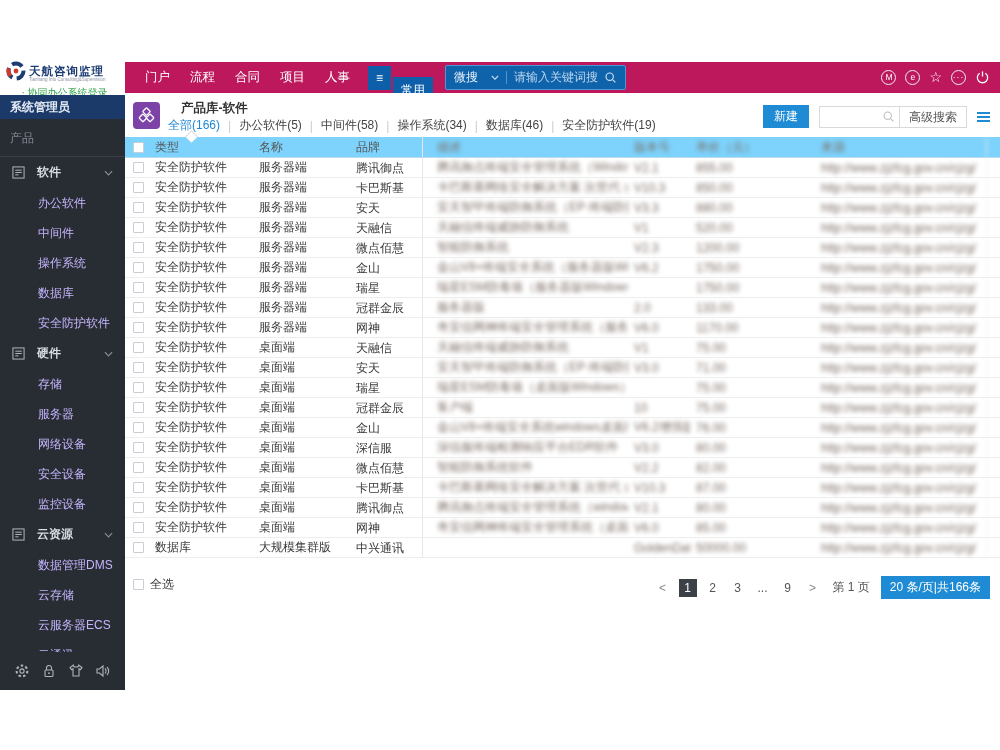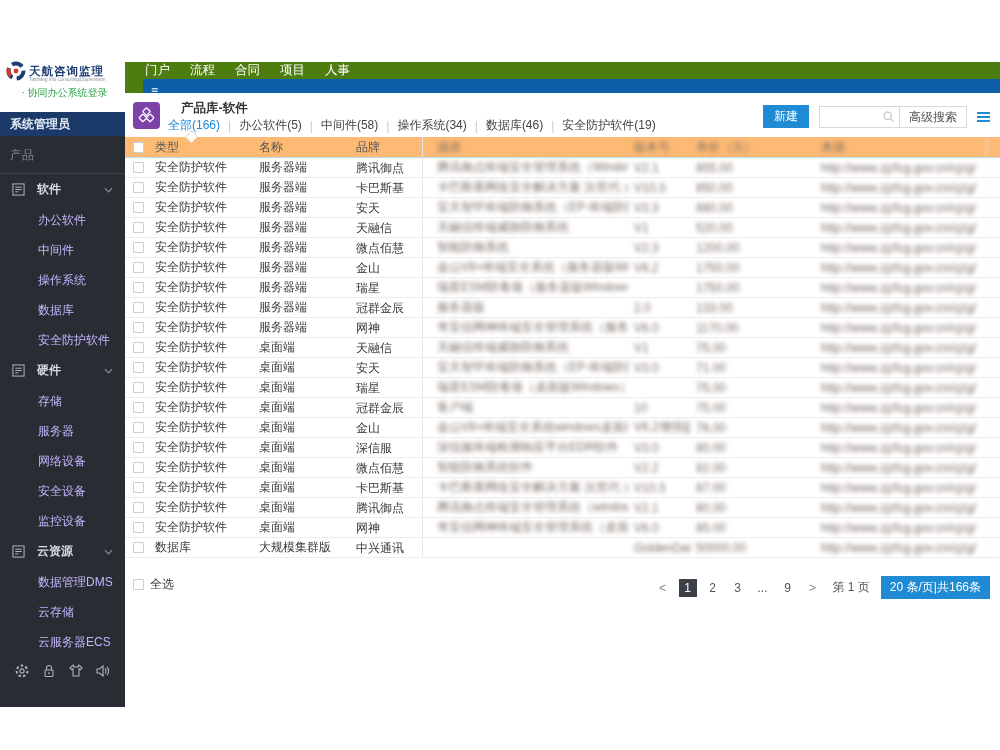--- a/index.html
+++ b/index.html
@@ -9,37 +9,37 @@
 
   
   #brand { left:0; top:60px; width:125px; height:35px; background:#fff; padding:1px 2px 0 6px; }
   .brand-row { display:flex; align-items:center; }
   .brand-text { margin-left:3px; }
   .brand-title { font-size:11.5px; font-weight:bold; color:#1c3c74; letter-spacing:1px; line-height:12px; }
   .brand-sub { font-size:4.5px; color:#8a93a3; transform-origin:left; line-height:5px; }
   .brand-login { font-size:10px; color:#2fa348; text-align:center; margin-top:1px; }
 
   
-  #topbar { left:125px; top:62px; width:875px; height:31px; background:#4d7c0f;
-    display:flex; color:#fff; font-size:12.5px;flex-direction:column; }
+  #topbar { left:125px; top:62px; width:875px; height:31px; background:#be185d;
+    display:flex; align-items:center; color:#fff; font-size:12.5px; }
   .nav-item { margin-left:20px; cursor:pointer; }
   .top-box { background:#0d5fa9; padding:5px 8px; margin-left:18px; font-size:12px; display:flex; align-items:center; }
   .top-box + .top-box { margin-left:2px;margin-top:25px; }
   .top-search { background:#0f63ab; border:1px solid #4e97d6; border-radius:2px; display:flex;
     align-items:center; padding:3px 8px; margin-left:12px; font-size:12px; }
   .ts-scope { color:#e8f1fa; display:flex; align-items:center; gap:13px; }
   .ts-divider { width:1px; height:13px; background:#4e97d6; margin:0 7px; }
   .ts-ph { color:#b9d4ec; }
   .top-icons { margin-left:auto; display:flex; align-items:center; gap:9px; margin-right:10px; }
   .circ { width:15px; height:15px; border:1px solid #e8f1fa; border-radius:50%; font-size:8.5px;
     line-height:13px; text-align:center; color:#fff; }
   .star { font-size:14px; line-height:15px; }
 
   
-  #sidebar { left:0; top:95px; width:125px; height:595px; background:#282c33; color:#b9bec7;margin-top:17px; }
+  #sidebar { left:0; top:95px; width:125px; height:595px; background:#282c33; color:#b9bec7; }
   .side-user { height:24px; line-height:24px; padding-left:10px; background:#1b3a6a; color:#e4eaf4;
     font-size:12px; font-weight:bold; }
   .side-section { padding:11px 10px 9px; color:#848a95; font-size:12px; border-bottom:1px solid #3a3f48; }
   .side-group { height:31px; display:flex; align-items:center; padding:0 12px; font-size:12px;
     color:#d8dce3; font-weight:bold; cursor:pointer; }
   .side-group .gicon { color:#aeb4bd; margin-right:12px; display:flex; }
   .side-group .chev { margin-left:auto; color:#8a9097; display:flex; }
   .side-child { height:30px; line-height:30px; padding-left:38px; font-size:12px; color:#c4b5fd; cursor:pointer; }
   #side-footer { left:0; top:652px; width:125px; height:38px; background:#282c33;
     display:flex; align-items:center; justify-content:space-around; padding:0 8px; color:#aeb4bd; }
@@ -60,21 +60,21 @@
   .head-right { position:absolute; right:10px; top:12px; display:flex; align-items:center; }
   .btn-new { background:#1e8bd4; color:#fff; font-size:12px; padding:3px 11px; border:none; cursor:pointer; }
   .search-wrap { display:flex; align-items:center; border:1px solid #d9d9d9; margin-left:10px; height:22px; background:#fff; }
   .search-wrap input { border:none; outline:none; width:58px; height:18px; font-size:12px; padding:0 4px; }
   .search-wrap .mag { color:#bbb; display:flex; margin:0 4px; }
   .adv { border-left:1px solid #d9d9d9; padding:0 9px; line-height:20px; color:#555; font-size:12px; cursor:pointer; }
   .list-icon { margin-left:10px; display:flex; flex-direction:column; gap:2px; cursor:pointer; }
   .list-icon i { display:block; width:13px; height:2px; background:#1e8bd4; }
 
   
-  #thead { display:flex; align-items:center; height:21px; background:#fdba74;
+  #thead { display:flex; align-items:center; height:21px; background:#7dd3fc;
     border-bottom:1px solid #b8ddf2; font-size:12px; color:#555; }
   .trow { display:flex; align-items:center; height:20px; border-bottom:1px solid #ededed;
     font-size:12px; color:#3a3a3a; }
   .cell { overflow:hidden; white-space:nowrap; padding-left:6px; }
   .c-check { width:24px; padding-left:8px; }
   .cbx { width:11px; height:11px; border:1px solid #c9ced4; border-radius:1px; background:#fff; display:block; cursor:pointer; }
   .c0 { width:104px; } .c1 { width:97px; }
   .c2 { width:73px; border-right:1px solid #e7e7e7; height:100%; line-height:20px; }
   .c3 { width:205px; padding-left:14px; } .c4 { width:62px; } .c5 { width:125px; }
   .c6 { width:172px; border-right:1px solid #f0f0f0; height:100%; line-height:20px; }

